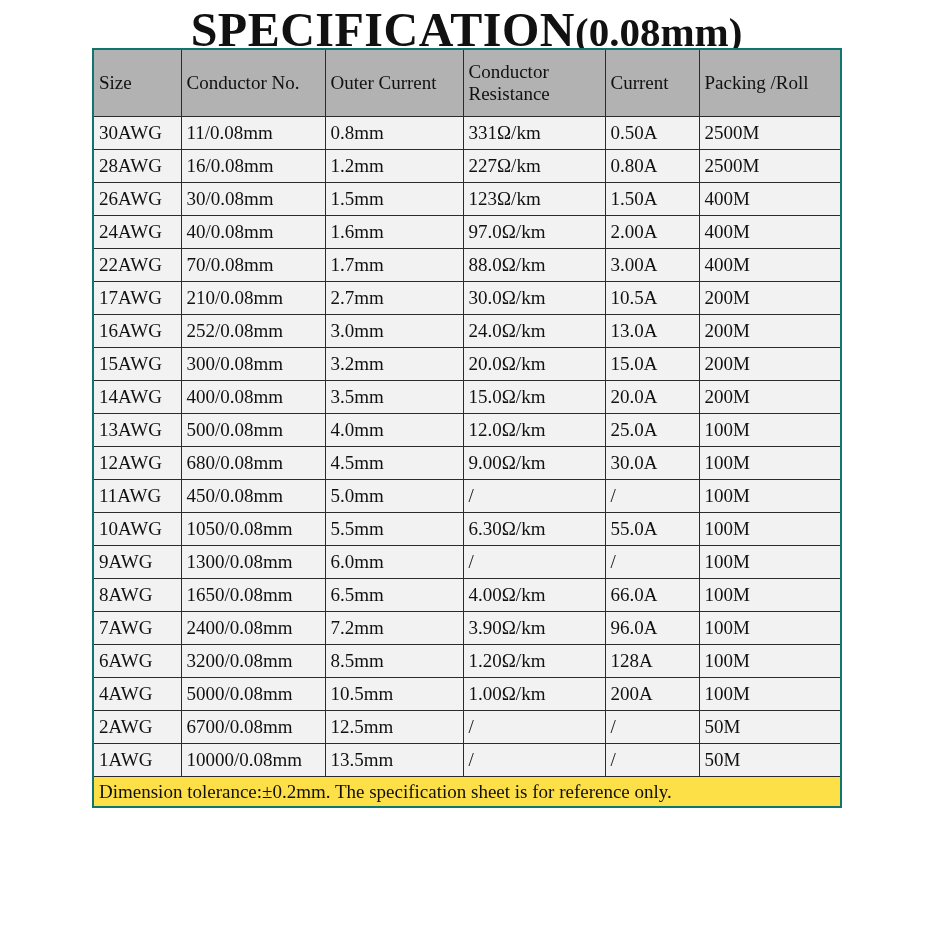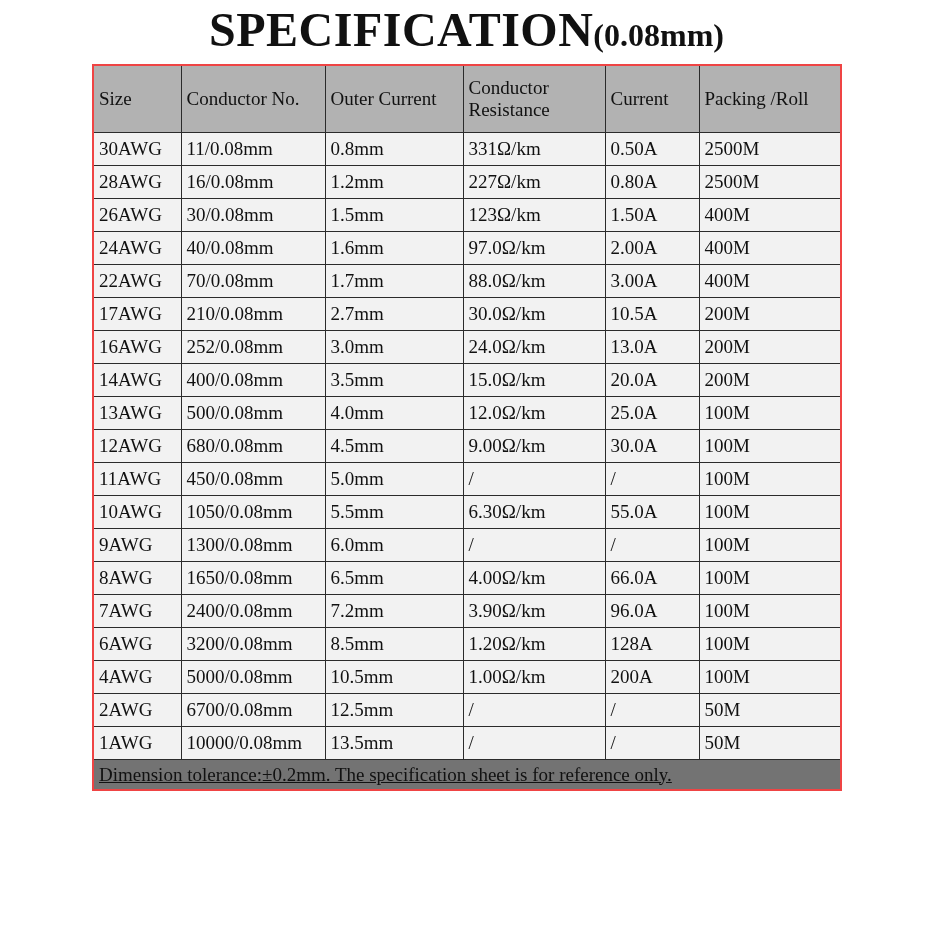--- a/index.html
+++ b/index.html
@@ -25,30 +25,30 @@
     text-align: center;
     font-weight: bold;
     color: #111111;
     white-space: nowrap;
   }
   .title .title-main {
     font-size: 48px;
     letter-spacing: 0.5px;
   }
   .title .title-suffix {
-    font-size: 32px;
+    font-size: 41px;
   }
   table.spec {
     position: absolute;
     left: 92px;
-    top: 64px;
+    top: 48px;
     width: 748px;
     border-collapse: collapse;
     table-layout: fixed;
-    border: 2px solid #ef4444;
+    border: 2px solid #0f766e;
   }
   .spec th, .spec td {
     border: 1px solid #2b2b2b;
     font-size: 19px;
     font-weight: normal;
     color: #111111;
     text-align: left;
     vertical-align: middle;
     padding: 0 5px;
     overflow: hidden;
@@ -58,24 +58,23 @@
     height: 66px;
     white-space: normal;
     line-height: 1.15;
   }
   .spec tbody td {
     background: #f2f2f2;
     height: 32px;
     white-space: nowrap;
   }
   .spec .footer-row td {
-    background: #737373;
+    background: #fde047;
     height: 29px;
     white-space: nowrap;
-    text-decoration: underline;
   }
   col.c-size { width: 88px; }
   col.c-conductor { width: 144px; }
   col.c-outer { width: 138px; }
   col.c-resist { width: 142px; }
   col.c-current { width: 94px; }
   col.c-packing { width: 142px; }
 </style>
 </head>
 <body>
@@ -156,20 +155,28 @@
         </tr>
         <tr>
           <td>16AWG</td>
           <td>252/0.08mm</td>
           <td>3.0mm</td>
           <td>24.0Ω/km</td>
           <td>13.0A</td>
           <td>200M</td>
         </tr>
         <tr>
+          <td>15AWG</td>
+          <td>300/0.08mm</td>
+          <td>3.2mm</td>
+          <td>20.0Ω/km</td>
+          <td>15.0A</td>
+          <td>200M</td>
+        </tr>
+        <tr>
           <td>14AWG</td>
           <td>400/0.08mm</td>
           <td>3.5mm</td>
           <td>15.0Ω/km</td>
           <td>20.0A</td>
           <td>200M</td>
         </tr>
         <tr>
           <td>13AWG</td>
           <td>500/0.08mm</td>

